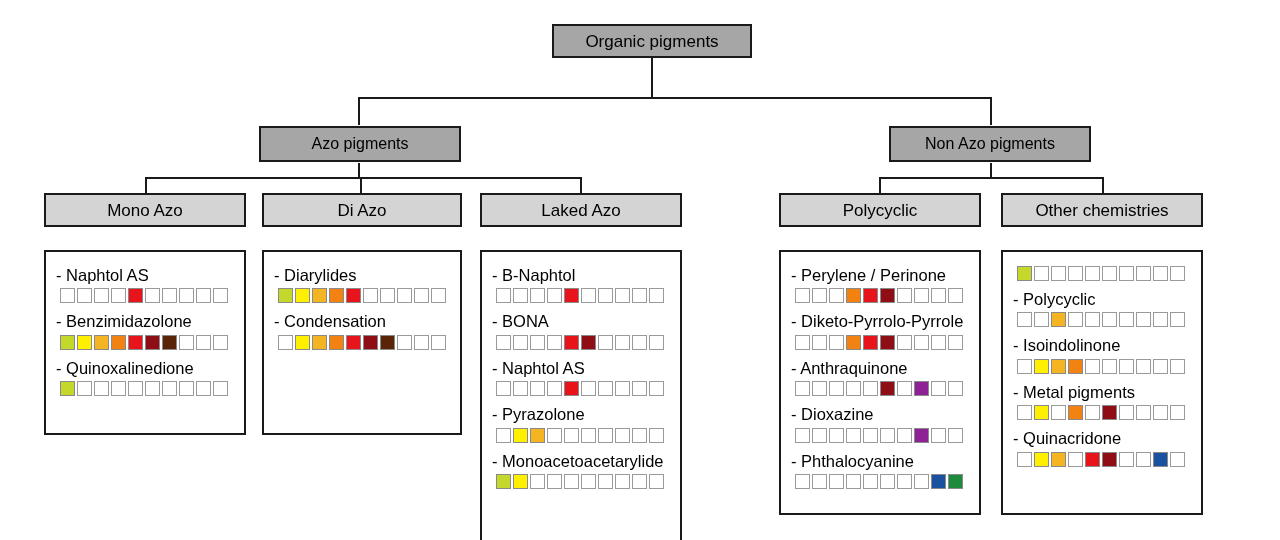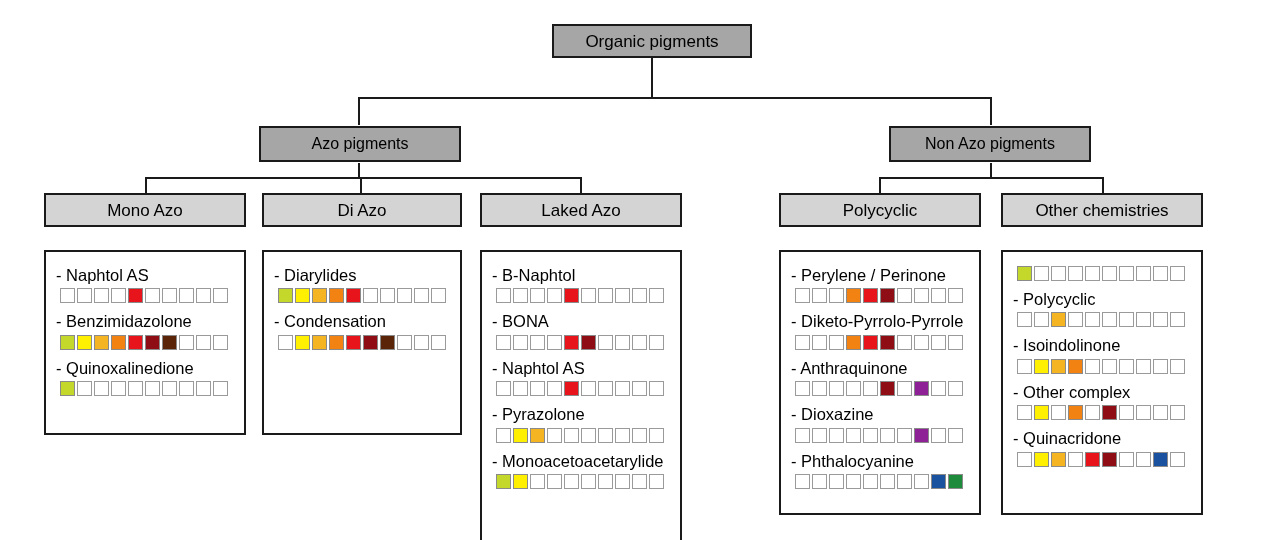--- a/index.html
+++ b/index.html
@@ -358,21 +358,21 @@
           <div class="sw filled" style="background: rgb(242, 131, 18);"></div>
           <div class="sw" style="background: rgb(255, 255, 255);"></div>
           <div class="sw" style="background: rgb(255, 255, 255);"></div>
           <div class="sw" style="background: rgb(255, 255, 255);"></div>
           <div class="sw" style="background: rgb(255, 255, 255);"></div>
           <div class="sw" style="background: rgb(255, 255, 255);"></div>
           <div class="sw" style="background: rgb(255, 255, 255);"></div>
         </div>
       </div>
       <div class="entry">
-        <div class="entry-label">- Other complex</div>
+        <div class="entry-label">- Metal pigments</div>
         <div class="swatches">
           <div class="sw" style="background: rgb(255, 255, 255);"></div>
           <div class="sw filled" style="background: rgb(255, 239, 0);"></div>
           <div class="sw" style="background: rgb(255, 255, 255);"></div>
           <div class="sw filled" style="background: rgb(242, 131, 18);"></div>
           <div class="sw" style="background: rgb(255, 255, 255);"></div>
           <div class="sw filled" style="background: rgb(143, 13, 21);"></div>
           <div class="sw" style="background: rgb(255, 255, 255);"></div>
           <div class="sw" style="background: rgb(255, 255, 255);"></div>
           <div class="sw" style="background: rgb(255, 255, 255);"></div>

